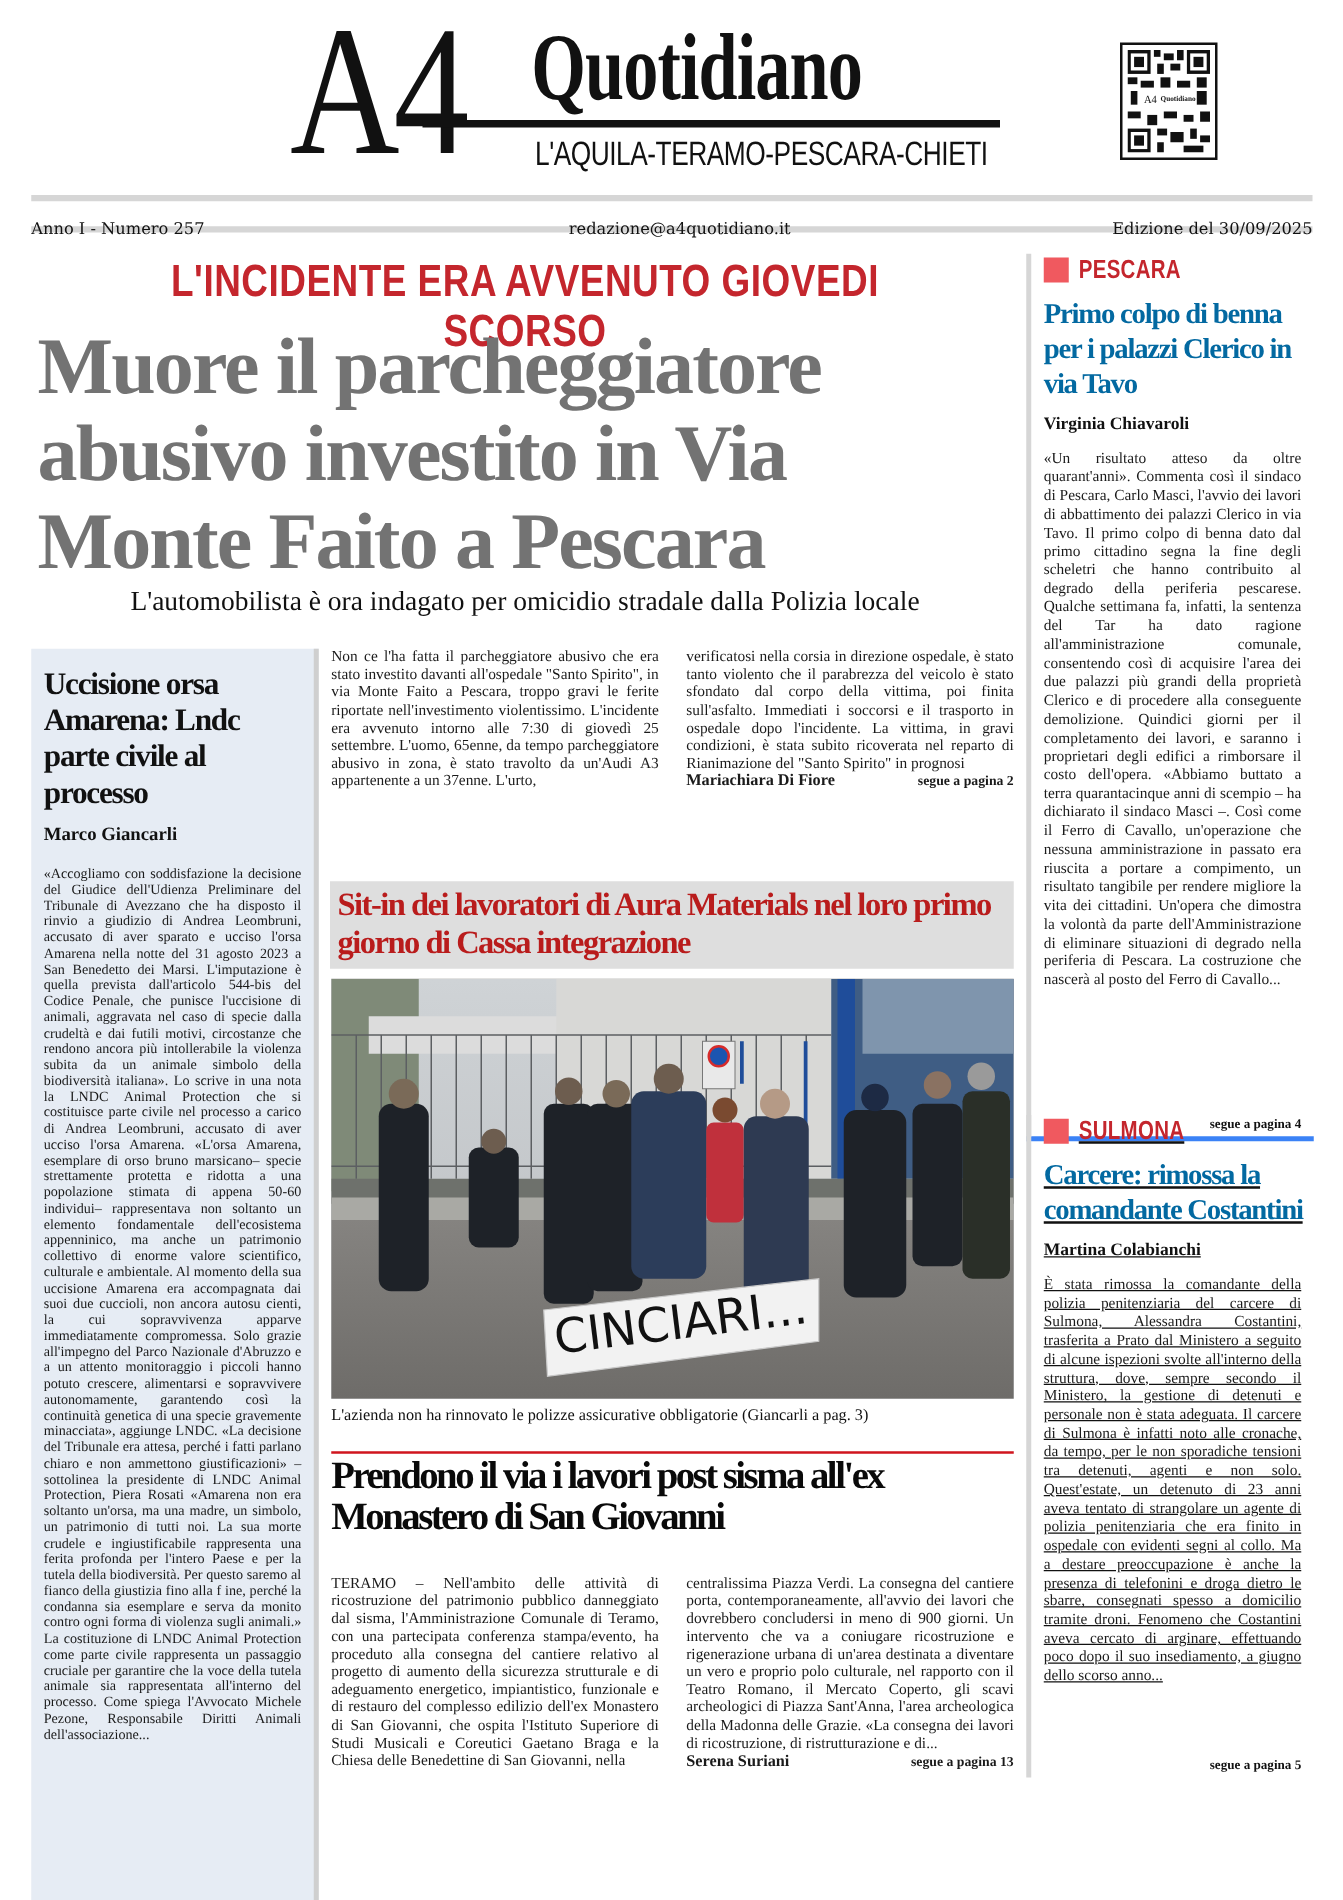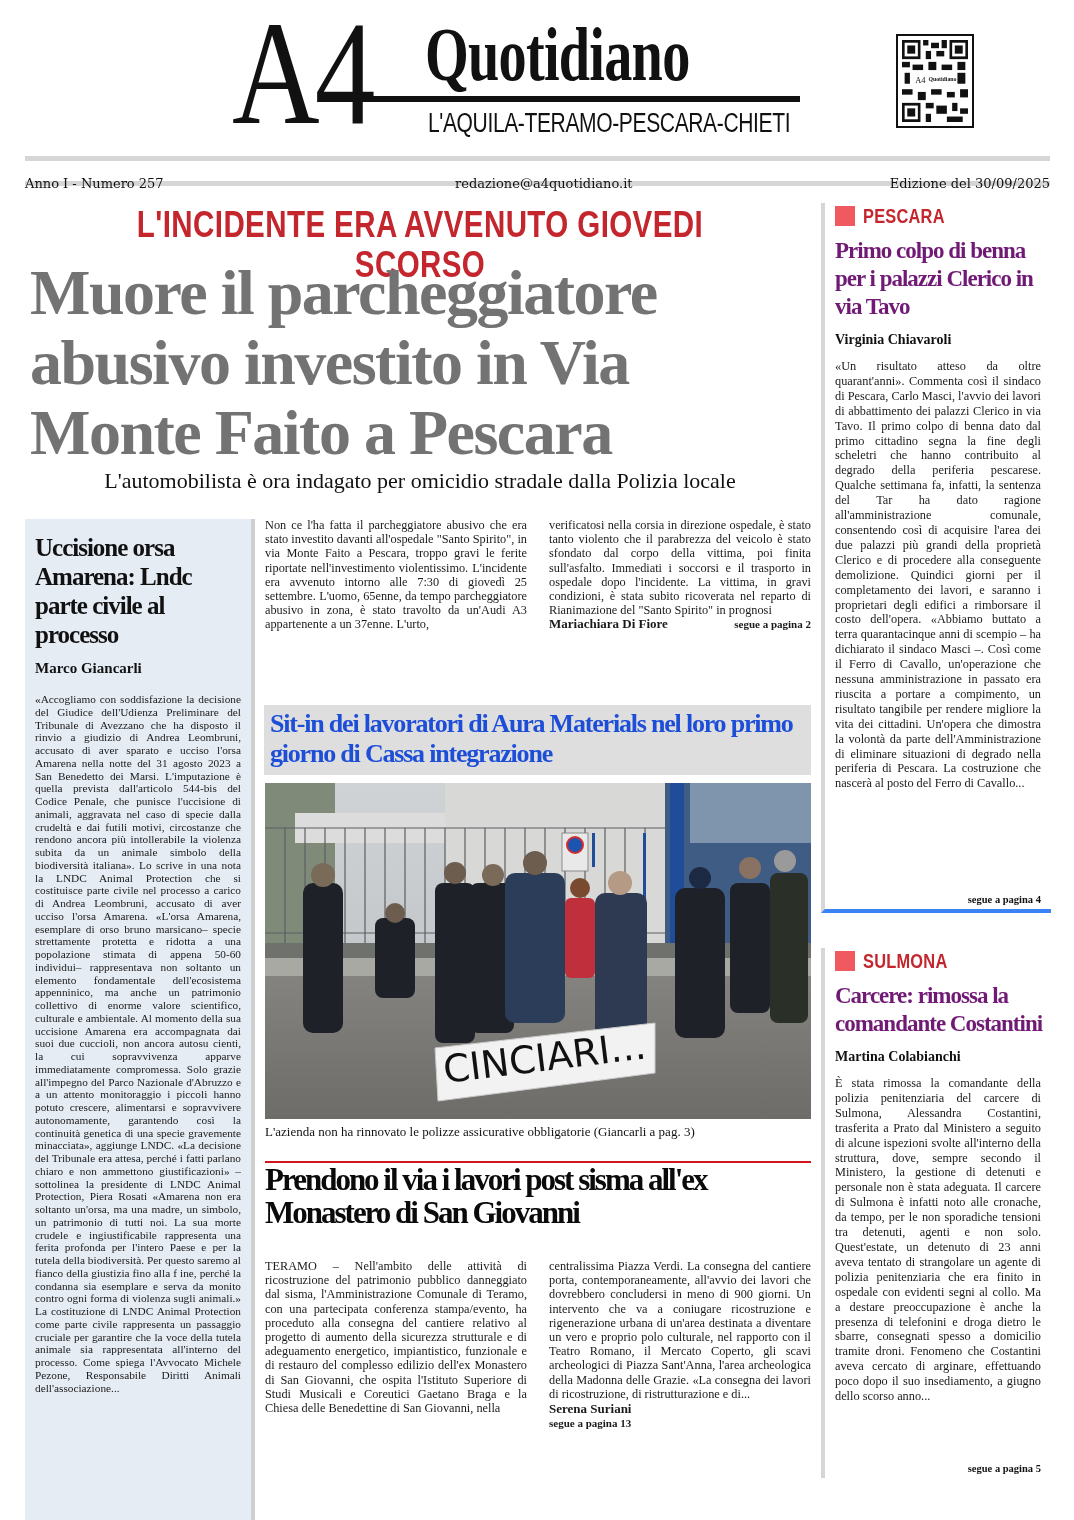--- a/index.html
+++ b/index.html
@@ -33,40 +33,40 @@
   .lb-body { margin-top: 16px; font-family: "Liberation Serif", serif; font-size: 11.3px; line-height: 12.75px; text-align: justify; color: #1a1a1a; }
   .lb-more { position: absolute; right: 10px; bottom: 10px; font-family: "Liberation Serif", serif; font-weight: bold; font-size: 11px; }
 
   
   .lead-body { position: absolute; left: 265px; top: 518px; width: 546px; display: flex; justify-content: space-between; }
   .lead-col { width: 262px; font-family: "Liberation Serif", serif; font-size: 12.3px; line-height: 14.2px; text-align: justify; color: #1a1a1a; }
   .lead-foot { display: flex; justify-content: space-between; align-items: baseline; margin-top: 0; }
   .lead-author { font-weight: bold; font-size: 13px; }
   .lead-more { font-weight: bold; font-size: 11px; }
 
-  .photo-head { position: absolute; left: 264px; top: 705px; width: 547px; height: 70px; background: #dedede; padding: 4px 6px; font-family: "Liberation Serif", serif; font-weight: bold; font-size: 26px; line-height: 30px; letter-spacing: -1.2px; color: #1d4ed8; }
+  .photo-head { position: absolute; left: 264px; top: 705px; width: 547px; height: 70px; background: #dedede; padding: 4px 6px; font-family: "Liberation Serif", serif; font-weight: bold; font-size: 26px; line-height: 30px; letter-spacing: -1.2px; color: #b91c1c; }
   .photo { position: absolute; left: 265px; top: 783px; width: 546px; height: 336px; overflow: hidden; background: #8a8a88; }
   .photo svg { width: 100%; height: 100%; display: block; }
   .photo-caption { position: absolute; left: 265px; top: 1124px; width: 546px; font-family: "Liberation Serif", serif; font-size: 13px; line-height: 16px; color: #111; padding-bottom: 21px; border-bottom: 2px solid #d0151e; }
 
   .sisma-head { position: absolute; left: 265px; top: 1163px; width: 546px; font-family: "Liberation Serif", serif; font-weight: bold; font-size: 31px; line-height: 33px; letter-spacing: -2px; color: #0a0a0a; }
   .sisma-body { position: absolute; left: 265px; top: 1259px; width: 546px; display: flex; justify-content: space-between; }
   .sisma-col { width: 262px; font-family: "Liberation Serif", serif; font-size: 12.3px; line-height: 14.2px; text-align: justify; color: #1a1a1a; }
-  .sisma-foot { display: flex; justify-content: space-between; align-items: baseline; margin-top: 1px; flex-direction: column; }
+  .sisma-foot { display: flex; justify-content: space-between; align-items: baseline; margin-top: 1px; }
   .sisma-author { font-weight: bold; font-size: 13px; }
   .sisma-more { font-weight: bold; font-size: 11px; }
 
   
   .right-box { position: absolute; left: 821px; width: 230px; border-left: 4px solid #d6d6d6; padding: 0 0 0 10px; }
   .rb1 { top: 203px; height: 710px; border-bottom: 4px solid #3b82f6; }
-  .rb2 { top: 948px; height: 530px; }
+  .rb2 { top: 892px; height: 530px; text-decoration: underline; }
   .section-tag { display: flex; align-items: center; height: 26px; }
   .tag-square { width: 20px; height: 20px; background: #f0595f; margin-right: 8px; }
   .tag-label { font-family: "Liberation Sans", sans-serif; font-weight: bold; font-size: 21px; color: #c4262d; transform: scaleX(0.78); transform-origin: left center; letter-spacing: 0.3px; }
-  .rb-title { margin-top: 8px; font-family: "Liberation Serif", serif; font-weight: bold; font-size: 23px; line-height: 28px; letter-spacing: -1px; color: #701a75; }
+  .rb-title { margin-top: 8px; font-family: "Liberation Serif", serif; font-weight: bold; font-size: 23px; line-height: 28px; letter-spacing: -1px; color: #0369a1; }
   .rb-author { margin-top: 10px; font-family: "Liberation Serif", serif; font-weight: bold; font-size: 14px; line-height: 18px; }
   .rb-body { margin-top: 10px; font-family: "Liberation Serif", serif; font-size: 12.3px; line-height: 14.9px; text-align: justify; color: #1a1a1a; padding-right: 10px; }
   .rb-more { position: absolute; right: 10px; bottom: 4px; font-family: "Liberation Serif", serif; font-weight: bold; font-size: 10.5px; }
 </style>
 </head>
 <body>
 
 <header class="masthead">
   <div class="logo-a4">A4</div>
   <div class="logo-title">Quotidiano</div>

